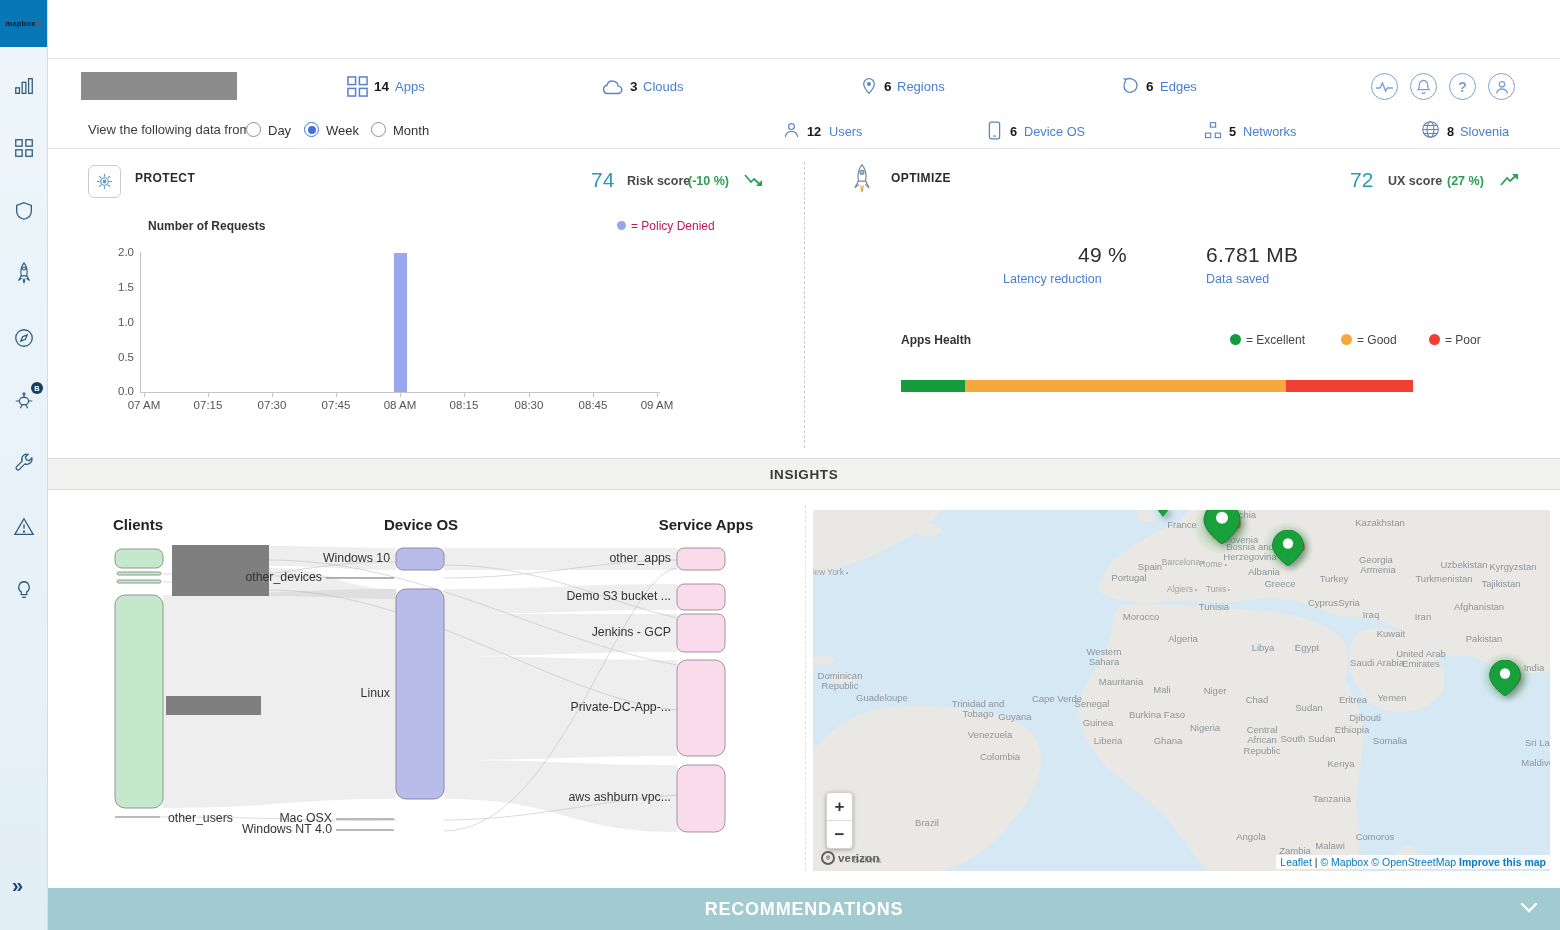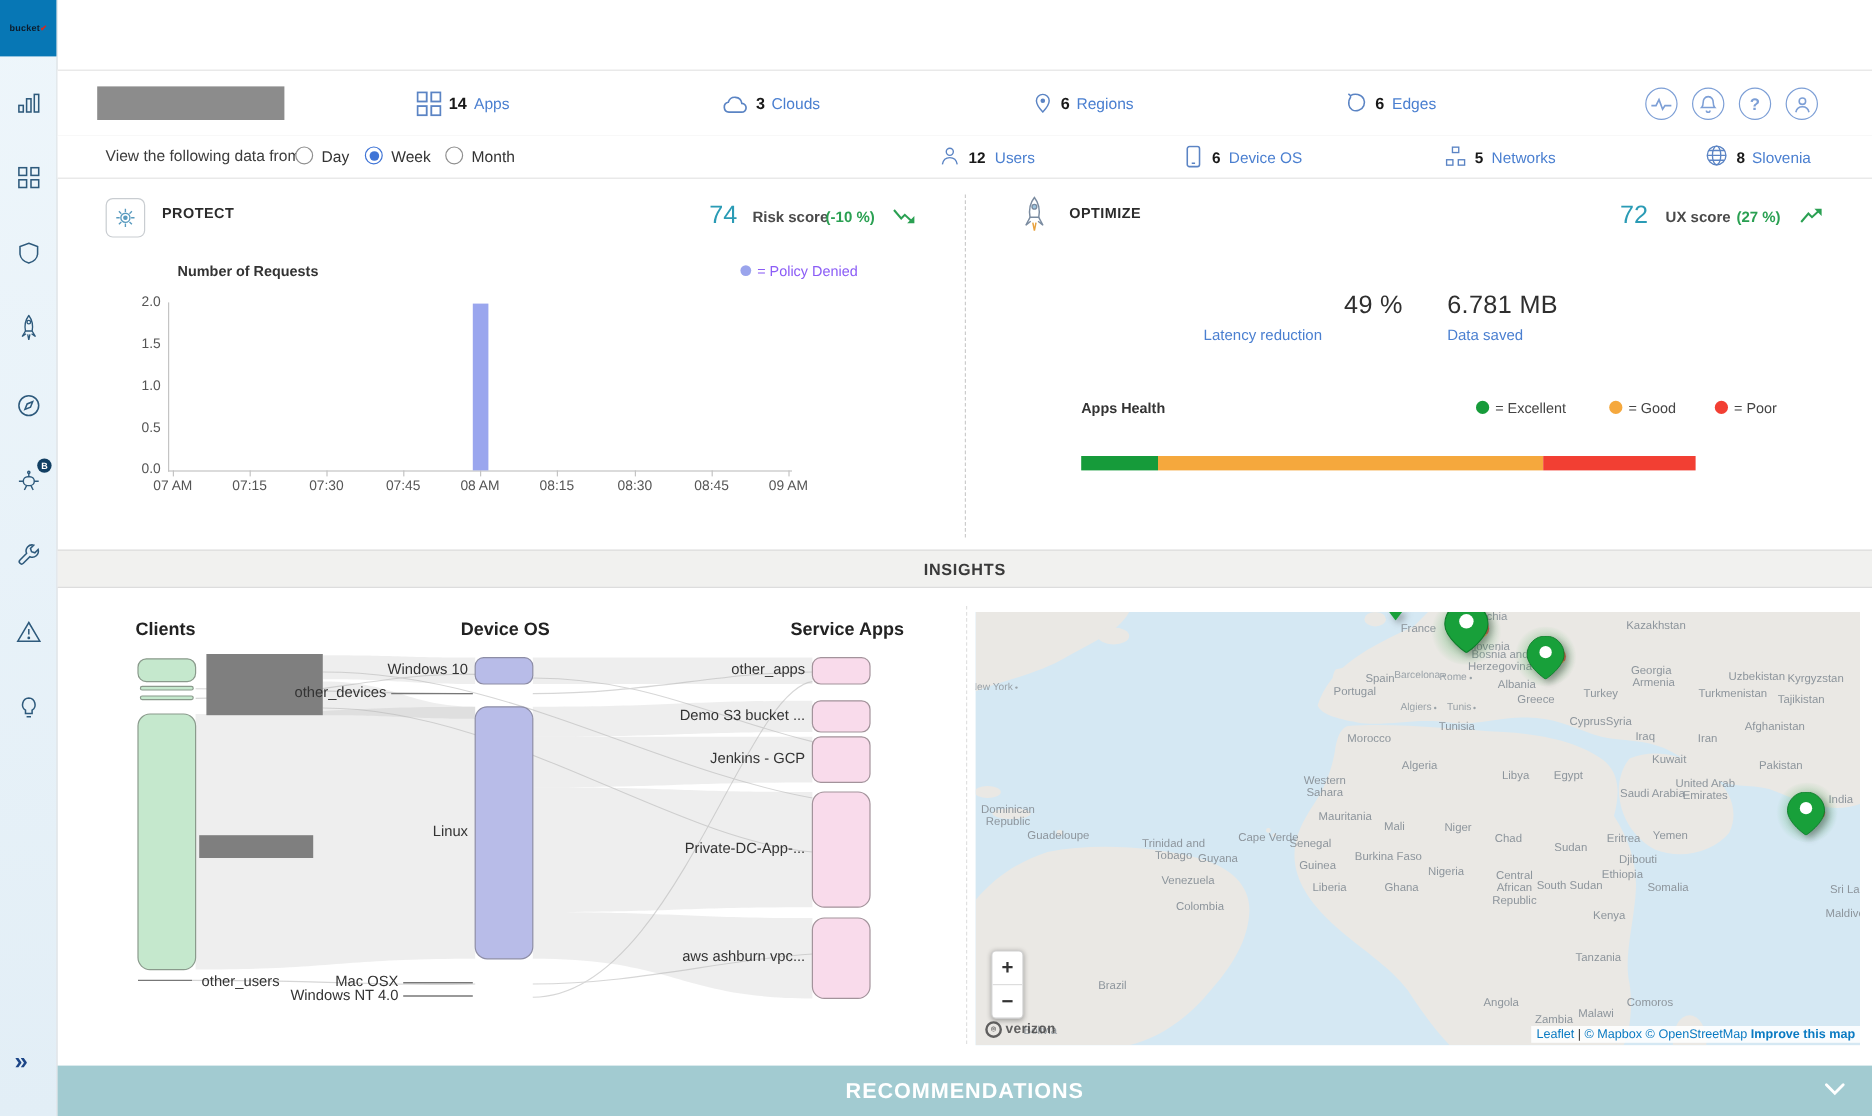--- a/index.html
+++ b/index.html
@@ -64,21 +64,21 @@
   .mblogo .t{font-size:11.5px;font-weight:800;color:#3e3e3e;letter-spacing:.2px}
   
   .reco{left:48px;top:888px;width:1512px;height:42px;background:#a2cbd1;display:flex;align-items:center;justify-content:center;cursor:pointer}
   .reco span{color:#fff;font-size:18px;font-weight:700;letter-spacing:.8px}
 </style>
 </head>
 <body>
 
 <div class="a sidebar">
   <div class="logo">
-    <span>bucket</span>
+    <span>mapbox</span>
       <i>✔</i>
   </div>
   <div class="a side-ic" style="top:73px">
     <svg width="22" height="22" viewBox="0 0 24 24">
         <g fill="none" stroke="#2e5a7c" stroke-width="1.4">
           <rect x="3" y="14" width="4" height="6"></rect>
           <rect x="10" y="8" width="4" height="12"></rect>
           <rect x="17" y="4" width="4" height="16"></rect>
         </g>
       </svg>
@@ -292,21 +292,21 @@
 <span class="a delta" style="left:688px;top:174px">(-10 %)</span>
 <div class="a" style="left:744px;top:173px">
   <svg width="20" height="14" viewBox="0 0 20 14">
       <path d="M1,2 L7,9 L10,6 L16,11.5" fill="none" stroke="#2aa052" stroke-width="1.7"></path>
       <path d="M18,13 L18,7 L12,13 Z" fill="#2aa052"></path>
     </svg>
 </div>
 
 <span class="a" style="left:148px;top:219px;font-size:12px;font-weight:700;color:#333">Number of Requests</span>
 <span class="a dot" style="left:617px;top:221px;width:9px;height:9px;background:#9aa4ec"></span>
-<span class="a" style="left:631px;top:219px;font-size:12px;color:#8b5cf6">= Policy Denied</span>
+<span class="a" style="left:631px;top:219px;font-size:12px;color:#be185d">= Policy Denied</span>
 
 <div class="a" style="left:140px;top:252px;width:1px;height:141px;background:#c4c4c4"></div>
 <div class="a" style="left:140px;top:392px;width:520px;height:1px;background:#c4c4c4"></div>
 <span class="a ylab" style="left:116px;top:246px">2.0</span>
 <span class="a ylab" style="left:116px;top:281px">1.5</span>
 <span class="a ylab" style="left:116px;top:316px">1.0</span>
 <span class="a ylab" style="left:116px;top:351px">0.5</span>
 <span class="a ylab" style="left:116px;top:385px">0.0</span>
 <div class="a" style="left:144px;top:392px;width:1px;height:5px;background:#c4c4c4"></div>
 <div class="a" style="left:208px;top:392px;width:1px;height:5px;background:#c4c4c4"></div>
@@ -345,21 +345,21 @@
 <span class="a score" style="left:1350px;top:168px">72</span>
 <span class="a score-lbl" style="left:1388px;top:174px">UX score</span>
 <span class="a delta" style="left:1447px;top:174px">(27 %)</span>
 <div class="a" style="left:1500px;top:173px">
   <svg width="20" height="14" viewBox="0 0 20 14">
       <path d="M1,12 L7,5 L10,8 L16,2.5" fill="none" stroke="#2aa052" stroke-width="1.7"></path>
       <path d="M18,1 L18,7 L12,1 Z" fill="#2aa052"></path>
     </svg>
 </div>
 
-<span class="a big-metric" style="left:1120px;top:243px">49 %</span>
+<span class="a big-metric" style="left:1078px;top:243px">49 %</span>
 <a class="a lnk" style="left:1003px;top:272px;font-size:12.5px">Latency reduction</a>
 <span class="a big-metric" style="left:1206px;top:243px">6.781 MB</span>
 <a class="a lnk" style="left:1206px;top:272px;font-size:12.5px">Data saved</a>
 
 <span class="a" style="left:901px;top:333px;font-size:12px;font-weight:700;color:#333">Apps Health</span>
 <span class="a dot" style="left:1230px;top:334px;width:11px;height:11px;background:#169b3a"></span>
 <span class="a" style="left:1246px;top:333px;font-size:12px;color:#444">= Excellent</span>
 <span class="a dot" style="left:1341px;top:334px;width:11px;height:11px;background:#f5a83d"></span>
 <span class="a" style="left:1357px;top:333px;font-size:12px;color:#444">= Good</span>
 <span class="a dot" style="left:1429px;top:334px;width:11px;height:11px;background:#f23f33"></span>

